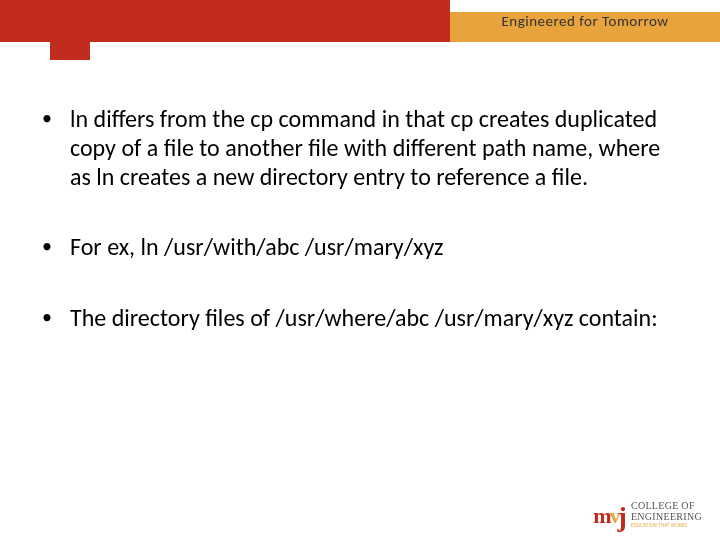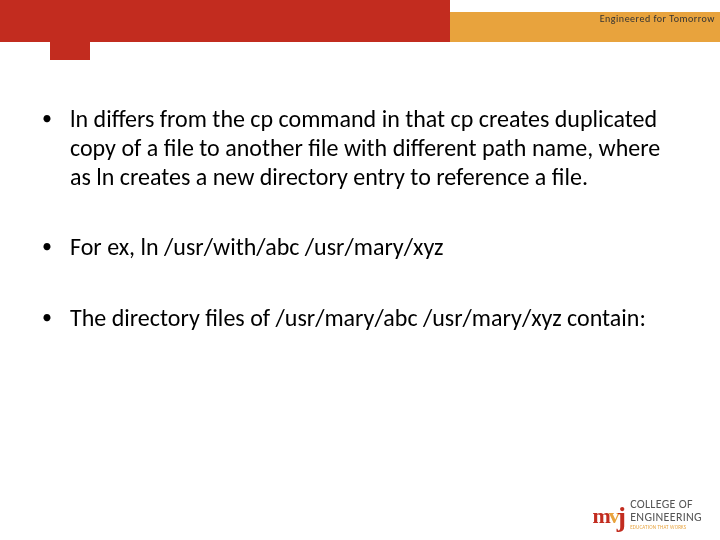--- a/index.html
+++ b/index.html
@@ -34,23 +34,23 @@
     width: 40px;
     height: 18px;
     background: #c22c1f;
   }
   .tagline {
     position: absolute;
     top: 0px;
     left: 455px;
     width: 260px;
     height: 12px;
-    font-size: 10px;
+    font-size: 15px;
     color: #333;
-    text-align: right;
+    text-align: center;
     letter-spacing: 0.5px;
   }
   .content {
     position: absolute;
     top: 105px;
     left: 42px;
     width: 640px;
     color: #000;
     font-size: 24px;
     line-height: 1.2;
@@ -95,25 +95,26 @@
   .logo-j {
     color: #c22c1f;
     font-size: 28px;
     font-family: Georgia, serif;
     font-weight: 700;
     margin-left: -3px;
     position: relative;
     top: 3px;
   }
   .logo-text {
-    font-size: 12px;
+    font-size: 10px;
     color: #555;
     line-height: 1.1;
     text-transform: uppercase;
     letter-spacing: 0.3px;
+    font-family: Liberation Serif, serif;
   }
   .logo-sub {
     font-size: 5px;
     color: #e8a33d;
     letter-spacing: 0.2px;
   }
 </style>
 </head>
 <body>
 
@@ -127,21 +128,21 @@
   <div class="bullet">
     <div class="dot">•</div>
     <div class="text">ln differs from the cp command in that cp creates duplicated copy of a file to another file with different path name, where as ln creates a new directory entry to reference a file.</div>
   </div>
   <div class="bullet">
     <div class="dot">•</div>
     <div class="text">For ex, ln /usr/with/abc /usr/mary/xyz</div>
   </div>
   <div class="bullet">
     <div class="dot">•</div>
-    <div class="text">The directory files of /usr/mary/abc /usr/mary/xyz contain:</div>
+    <div class="text">The directory files of /usr/where/abc /usr/mary/xyz contain:</div>
   </div>
 </div>
 
 <div class="logo">
   <div class="logo-mark">
     <span class="logo-m">m</span>
     <span class="logo-v">v</span>
     <span class="logo-j">j</span>
   </div>
   <div>

